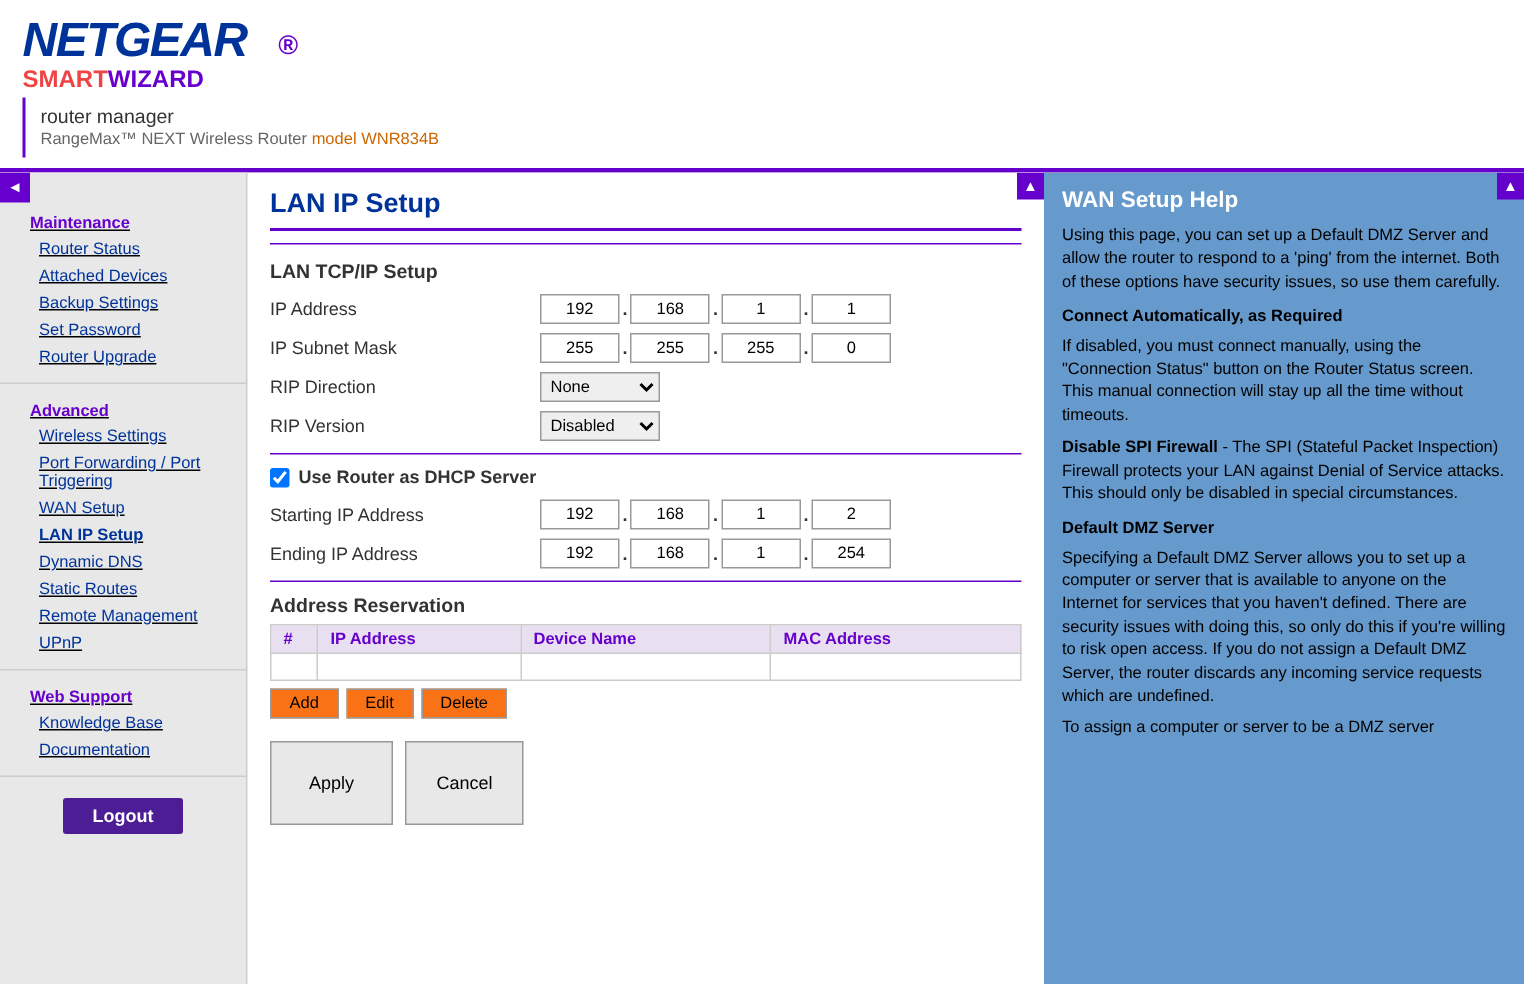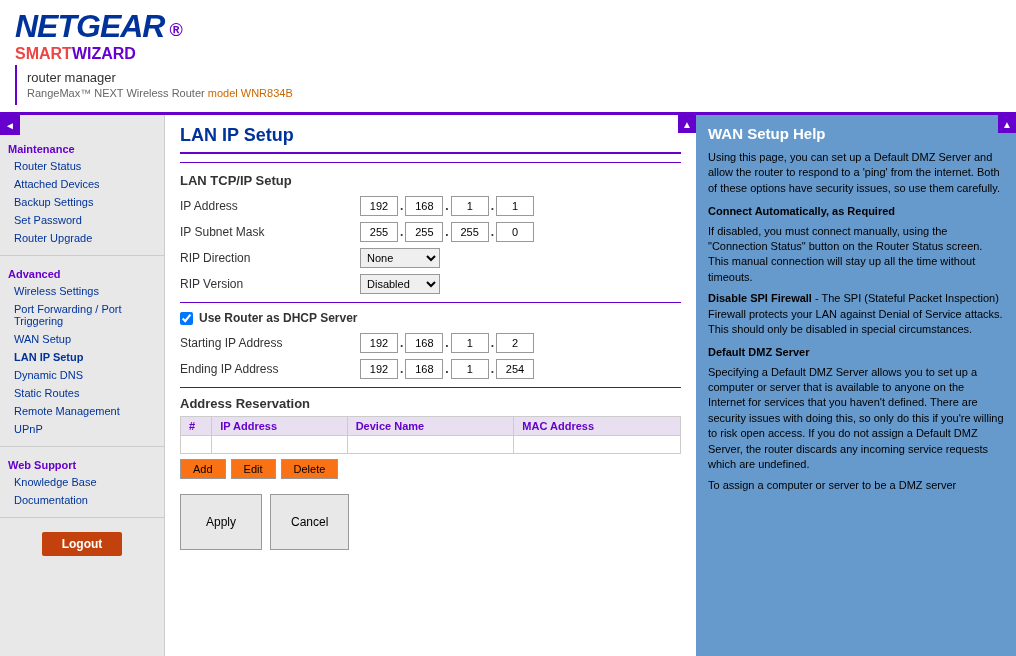--- a/index.html
+++ b/index.html
@@ -15,42 +15,42 @@
     .router-manager { font-size: 13px; color: #333; }
     .router-model { font-size: 11px; color: #666; margin-top: 2px; }
     .model-num { color: #cc6600; }
 
     
     .main-layout { display: flex; height: calc(656px - 115px); }
 
     
     .sidebar { width: 165px; background: #e8e8e8; border-right: 1px solid #ccc; overflow-y: auto; flex-shrink: 0; }
     .sidebar-expand-btn { background: #6600cc; width: 20px; height: 20px; display: flex; align-items: center; justify-content: center; cursor: pointer; color: white; font-size: 10px; }
-    .sidebar-section { padding: 4px 0; }
+    .sidebar-section { padding: 4px 12px; text-decoration: underline; }
     .sidebar-section-title { color: #6600cc; font-weight: bold; font-size: 11px; padding: 4px 8px 2px 8px; }
     .sidebar-item { padding: 3px 8px 3px 14px; color: #003399; font-size: 11px; cursor: pointer; display: block; }
     .sidebar-item.active { color: #003399; font-weight: bold; }
     .sidebar-divider { border-top: 1px solid #ccc; margin: 4px 0; }
     .sidebar-logout { text-align: center; padding: 10px; }
-    .logout-btn { background: #c2410c; color: white; border: none; padding: 5px 20px; cursor: pointer; font-size: 12px; font-weight: bold; border-radius: 2px; }
+    .logout-btn { background: #4c1d95; color: white; border: none; padding: 5px 20px; cursor: pointer; font-size: 12px; font-weight: bold; border-radius: 2px; }
 
     
     .content-area { flex: 1; display: flex; overflow: hidden; }
 
     
     .main-content { flex: 1; padding: 10px 15px; overflow-y: auto; background: #fff; position: relative; }
     .scroll-btn-top { position: absolute; top: 0; right: 0; background: #6600cc; color: white; width: 18px; height: 18px; display: flex; align-items: center; justify-content: center; font-size: 10px; cursor: pointer; }
 
     .page-title { font-size: 18px; color: #003399; font-weight: bold; margin-bottom: 8px; padding-bottom: 6px; border-bottom: 2px solid #6600cc; }
     .section-title { font-size: 13px; font-weight: bold; color: #333; margin: 10px 0 8px 0; }
 
     .form-row { display: flex; align-items: center; margin-bottom: 6px; }
     .form-label { width: 180px; font-size: 12px; color: #333; }
     .ip-group { display: flex; align-items: center; gap: 2px; }
-    .ip-octet { width: 38px; height: 20px; border: 1px solid #999; text-align: center; font-size: 11px; padding: 2px; }
+    .ip-octet { width: 53px; height: 20px; border: 1px solid #999; text-align: center; font-size: 11px; padding: 2px; }
     .ip-dot { font-weight: bold; color: #333; }
     .form-select { height: 20px; border: 1px solid #999; font-size: 11px; padding: 1px 2px; min-width: 80px; }
 
     .checkbox-row { display: flex; align-items: center; margin: 8px 0; }
     .checkbox-row input { margin-right: 6px; }
     .checkbox-label { font-size: 12px; font-weight: bold; color: #333; }
 
     .section-divider { border-top: 1px solid #6600cc; margin: 8px 0; }
 
     
@@ -77,21 +77,21 @@
     .help-body { font-size: 11px; color: #000; line-height: 1.4; }
     .help-body p { margin-bottom: 6px; }
     .help-section-title { font-weight: bold; font-size: 11px; margin-top: 8px; margin-bottom: 4px; color: #000; }
     .help-bold { font-weight: bold; }
   </style>
 </head>
 <body>
 
 <div class="header">
   <div class="logo-area">
-    <div style="display:flex; align-items:flex-end; gap:1px;">
+    <div style="display:flex; align-items:flex-end; gap:17px;">
       <span class="logo-netgear">NETGEAR</span>
       <span style="color:#6600cc; font-size:18px; font-weight:bold; margin-left:4px; margin-bottom:4px;">®</span>
     </div>
     <div class="logo-smartwizard">
       <span class="logo-smart">SMART</span>
       <span class="logo-wizard">WIZARD</span>
     </div>
     <div style="display:flex; align-items:center; margin-top:2px;">
       <div style="width:2px; height:40px; background:#6600cc; margin-right:10px;"></div>
       <div>

